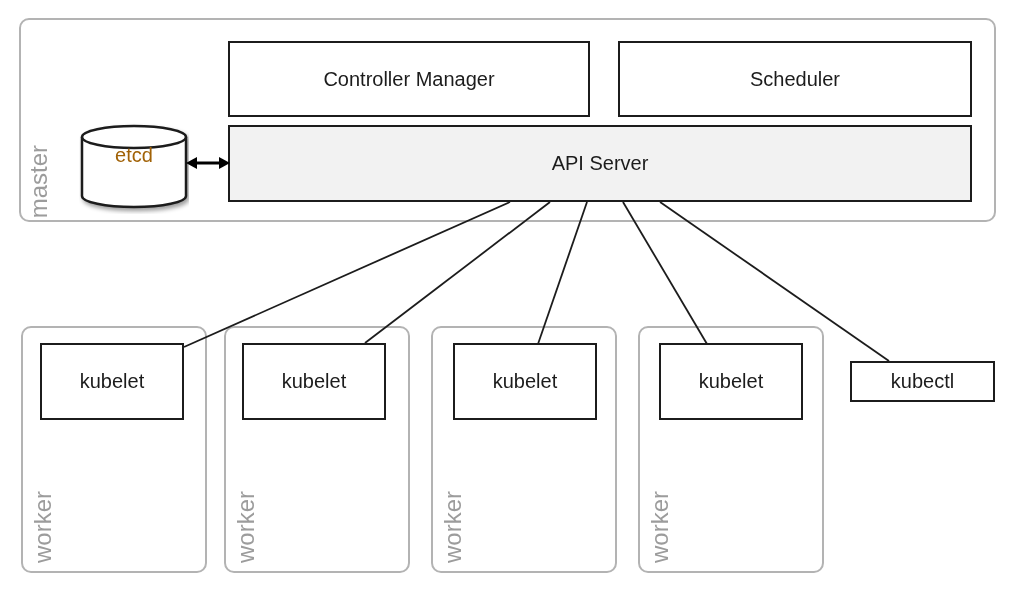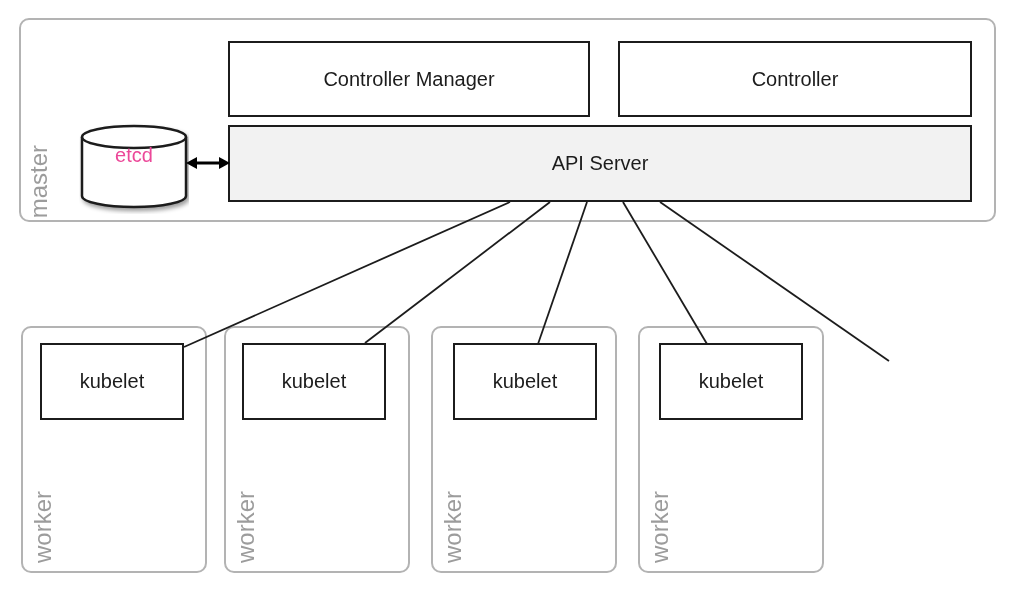--- a/index.html
+++ b/index.html
@@ -54,21 +54,21 @@
   .cm-box       { left: 228px; top: 41px;  width: 362px; height: 76px; }
   .sched-box    { left: 618px; top: 41px;  width: 354px; height: 76px; }
   .api-box      { left: 228px; top: 125px; width: 744px; height: 77px; }
 
   .etcd-wrap    { left: 79px;  top: 114px; width: 110px; height: 100px; z-index: 3; }
   .etcd-label {
     position: absolute;
     left: 0; top: 30px; width: 100%;
     text-align: center;
     font-size: 20px;
-    color: #ec4899;
+    color: #a16207;
   }
   .arrow-wrap   { left: 186px; top: 153px; width: 44px; height: 20px; z-index: 3; }
 
   .worker-1 { left: 21px;  top: 326px; width: 186px; height: 247px; }
   .worker-2 { left: 224px; top: 326px; width: 186px; height: 247px; }
   .worker-3 { left: 431px; top: 326px; width: 186px; height: 247px; }
   .worker-4 { left: 638px; top: 326px; width: 186px; height: 247px; }
 
   .kubelet-1 { left: 40px;  top: 343px; width: 144px; height: 77px; }
   .kubelet-2 { left: 242px; top: 343px; width: 144px; height: 77px; }
@@ -113,21 +113,21 @@
     <line x1="587" y1="202" x2="538" y2="344" stroke="#1c1c1c" stroke-width="1.8"></line>
     <line x1="623" y1="202" x2="707" y2="344" stroke="#1c1c1c" stroke-width="1.8"></line>
     <line x1="660" y1="202" x2="889" y2="361" stroke="#1c1c1c" stroke-width="1.8"></line>
   </svg>
 
   <div class="abs node cm-box">
     <span>Controller Manager</span>
   </div>
 
   <div class="abs node sched-box">
-    <span>Controller</span>
+    <span>Scheduler</span>
   </div>
 
   <div class="abs node node-api api-box">
     <span>API Server</span>
   </div>
 
   <div class="abs etcd-wrap">
     <svg width="110" height="100" viewBox="0 0 110 100" xmlns="http://www.w3.org/2000/svg">
       <g style="filter: drop-shadow(2px 3px 2px rgba(0,0,0,0.38));">
         <path d="M3,23 L3,82 A52,11 0 0 0 107,82 L107,23" fill="#ffffff" stroke="#1c1c1c" stroke-width="2.5"></path>
@@ -151,14 +151,17 @@
   <div class="abs node kubelet-2">
     <span>kubelet</span>
   </div>
   <div class="abs node kubelet-3">
     <span>kubelet</span>
   </div>
   <div class="abs node kubelet-4">
     <span>kubelet</span>
   </div>
 
+  <div class="abs node kubectl-box">
+    <span>kubectl</span>
+  </div>
 
 </div>
 
 </body></html>

